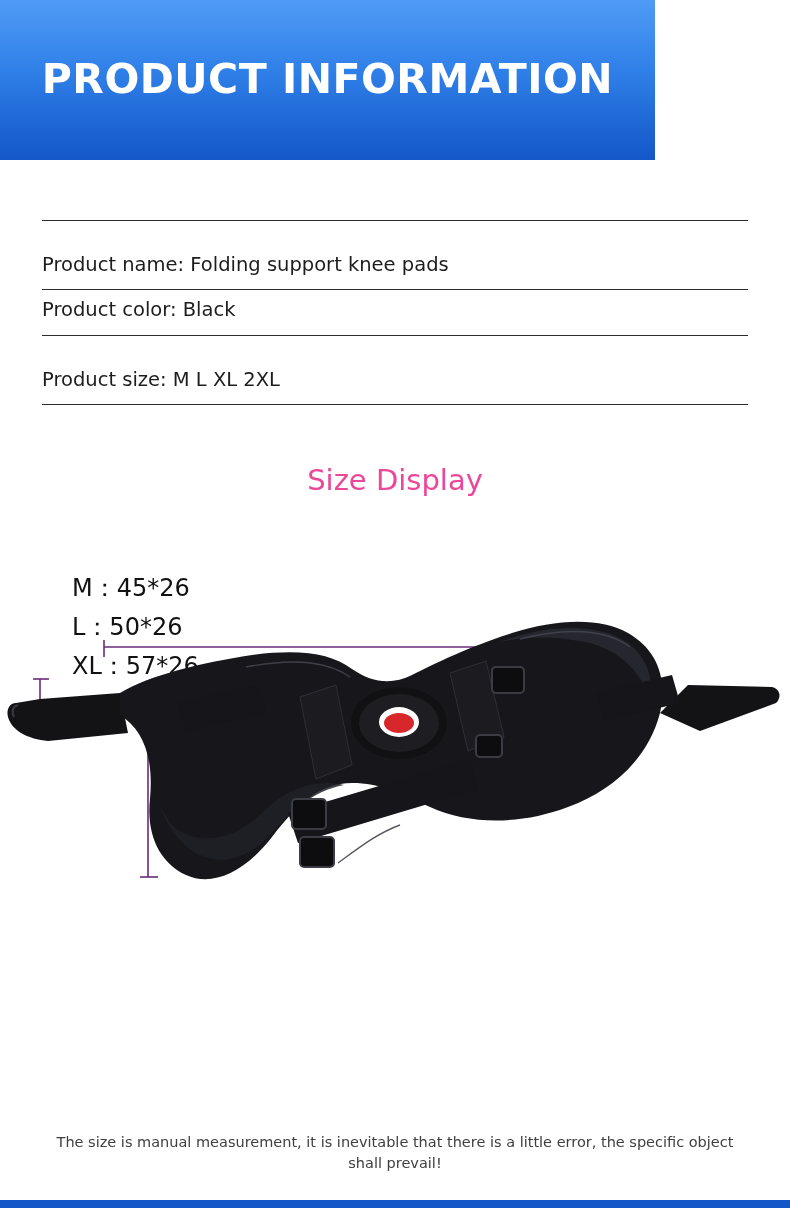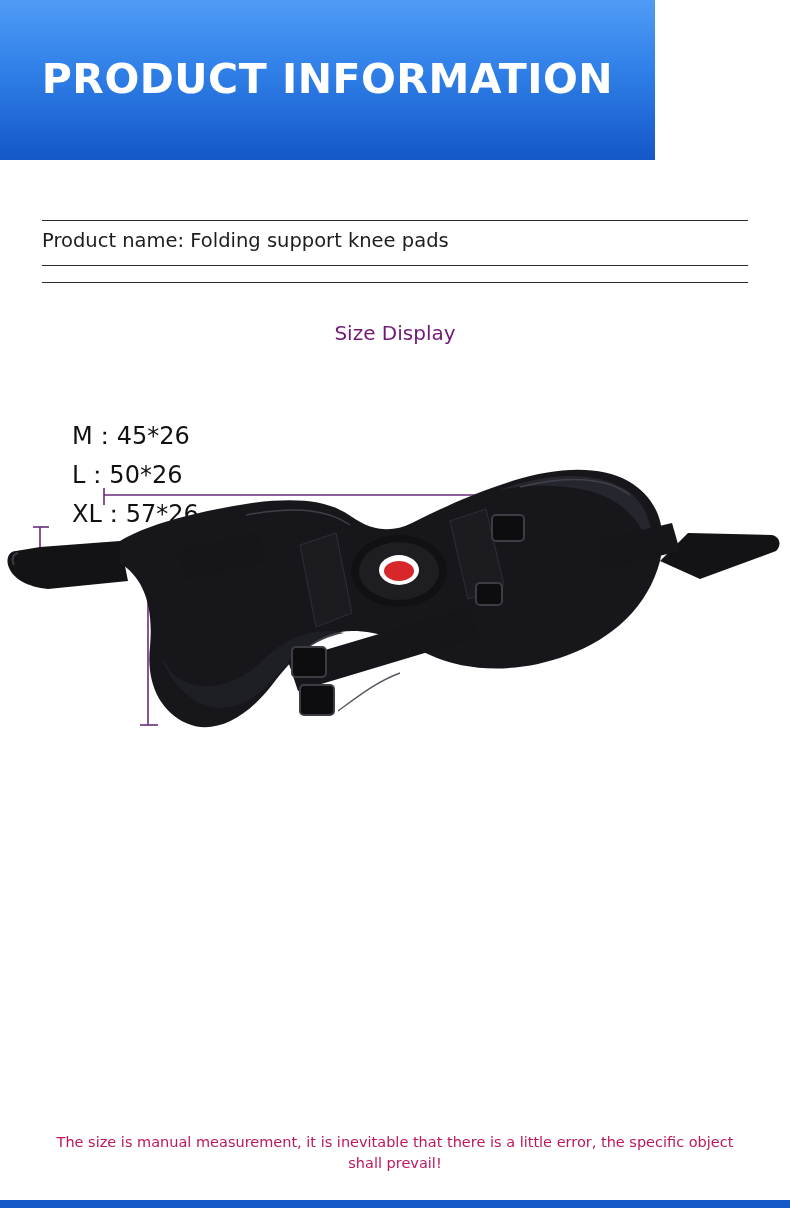--- a/index.html
+++ b/index.html
@@ -57,28 +57,29 @@
     color: #1d1d1d;
     line-height: 1.45;
     font-family: "DejaVu Sans", sans-serif;
   }
   .info-text.left-col {
     width: 310px;
     flex: none;
   }
   .info-text.right-col {
     flex: 1;
+    margin-top: 24px;
   }
 
   
   .size-heading {
     text-align: center;
-    font-size: 20px;
-    color: #701a75;
-    margin-top: 38px;
+    font-size: 29px;
+    color: #ec4899;
+    margin-top: 58px;
     font-family: "DejaVu Sans", sans-serif;
   }
 
   
   .diagram {
     position: relative;
     width: 650px;
     height: 480px;
     margin-top: 10px;
   }
@@ -98,21 +99,21 @@
     top: 0;
   }
 
   
   .disclaimer {
     position: absolute;
     left: 0;
     right: 0;
     bottom: 34px;
     text-align: center;
-    color: #be185d;
+    color: #404040;
     font-size: 14.5px;
     line-height: 1.45;
     padding: 0 50px;
     box-sizing: border-box;
     font-family: "DejaVu Sans", sans-serif;
   }
   .bottom-rule {
     position: absolute;
     left: 0;
     bottom: 0;
@@ -128,22 +129,26 @@
   <div class="banner-title">PRODUCT INFORMATION</div>
 </div>
 
 <div class="info-block">
 
   <div class="info-row first">
     <div class="info-text right-col">Product name: Folding support knee pads</div>
   </div>
 
   <div class="info-row">
+    <div class="info-text left-col">Product color: Black</div>
   </div>
 
+  <div class="info-row">
+    <div class="info-text right-col">Product size: M  L  XL  2XL</div>
+  </div>
 
 
 </div>
 
 <div class="size-heading">Size Display</div>
 
 <div class="diagram">
 
   <div class="size-list">M：45*26
 L：50*26

